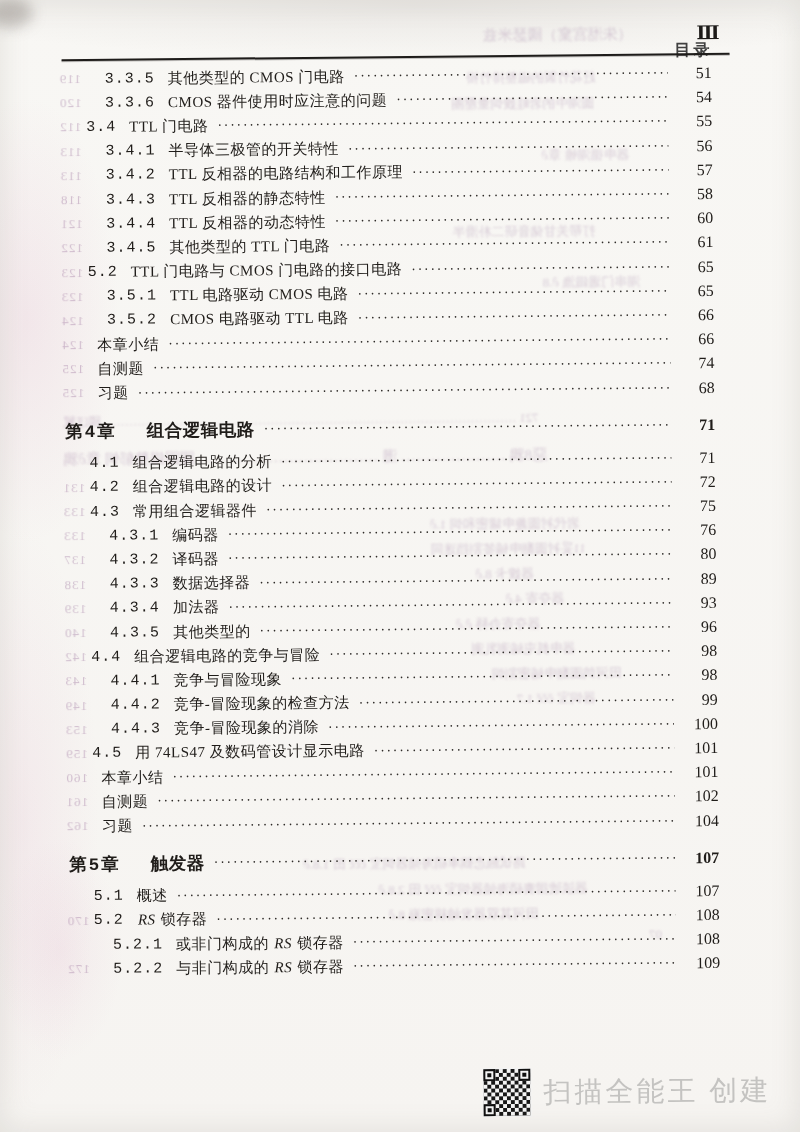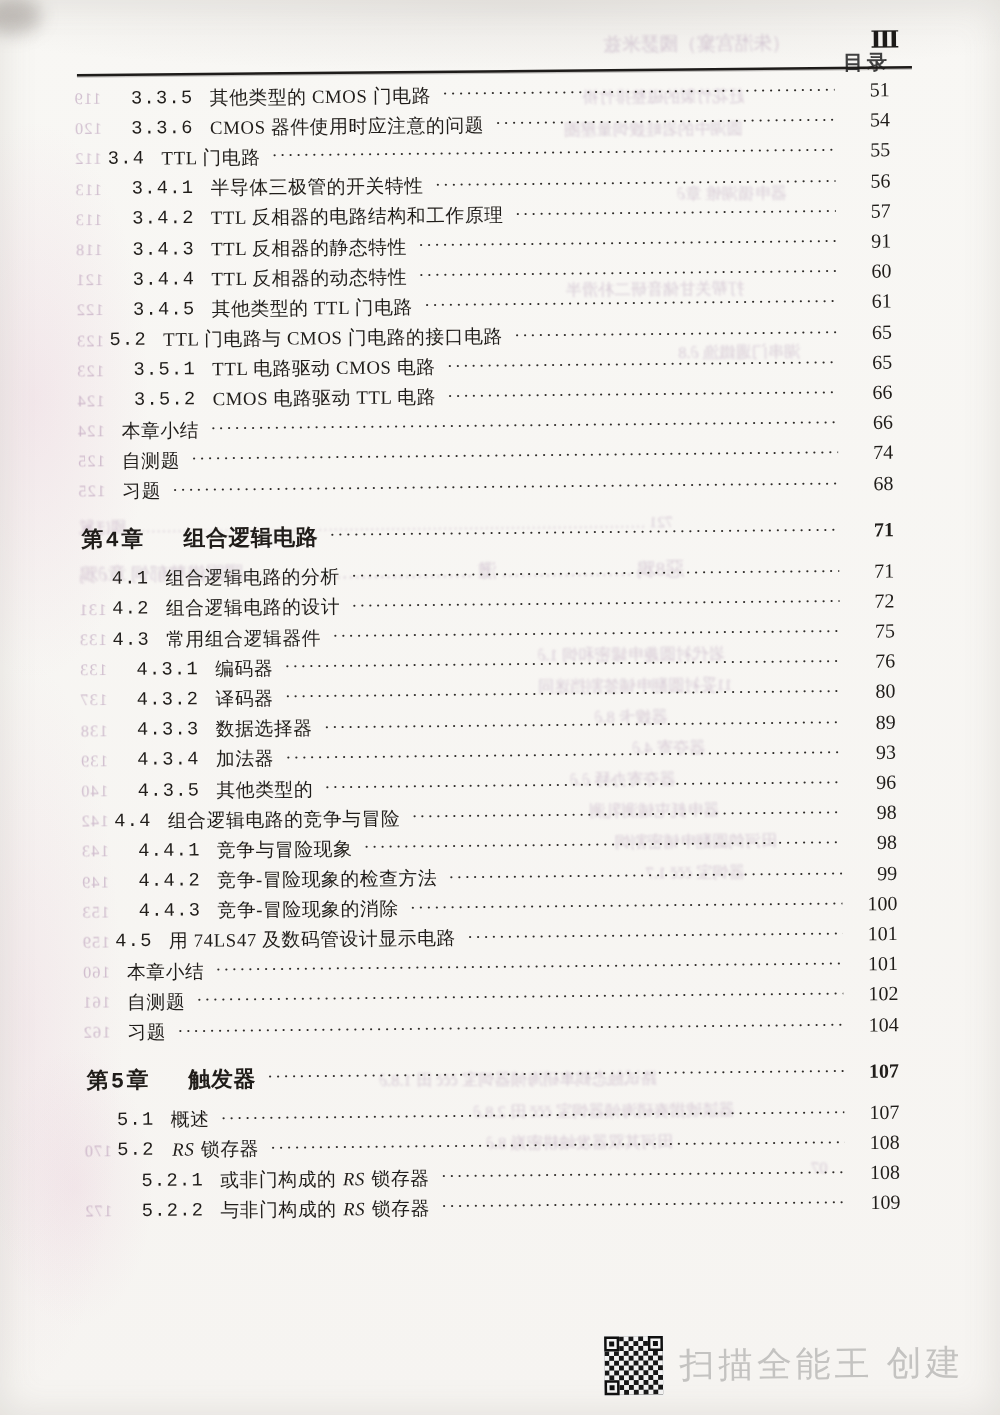--- a/index.html
+++ b/index.html
@@ -123,21 +123,21 @@
     <span class="num">3.4.2</span>
     <span class="title">TTL 反相器的电路结构和工作原理</span>
     <span class="dots">····························································································································································································································</span>
     <span class="pg">57</span>
   </div>
       <div class="row lv-subsection">
     <span class="ghost-num">118</span>
     <span class="num">3.4.3</span>
     <span class="title">TTL 反相器的静态特性</span>
     <span class="dots">····························································································································································································································</span>
-    <span class="pg">91</span>
+    <span class="pg">58</span>
   </div>
       <div class="row lv-subsection">
     <span class="ghost-num">121</span>
     <span class="num">3.4.4</span>
     <span class="title">TTL 反相器的动态特性</span>
     <span class="dots">····························································································································································································································</span>
     <span class="pg">60</span>
   </div>
       <div class="row lv-subsection">
     <span class="ghost-num">122</span>

